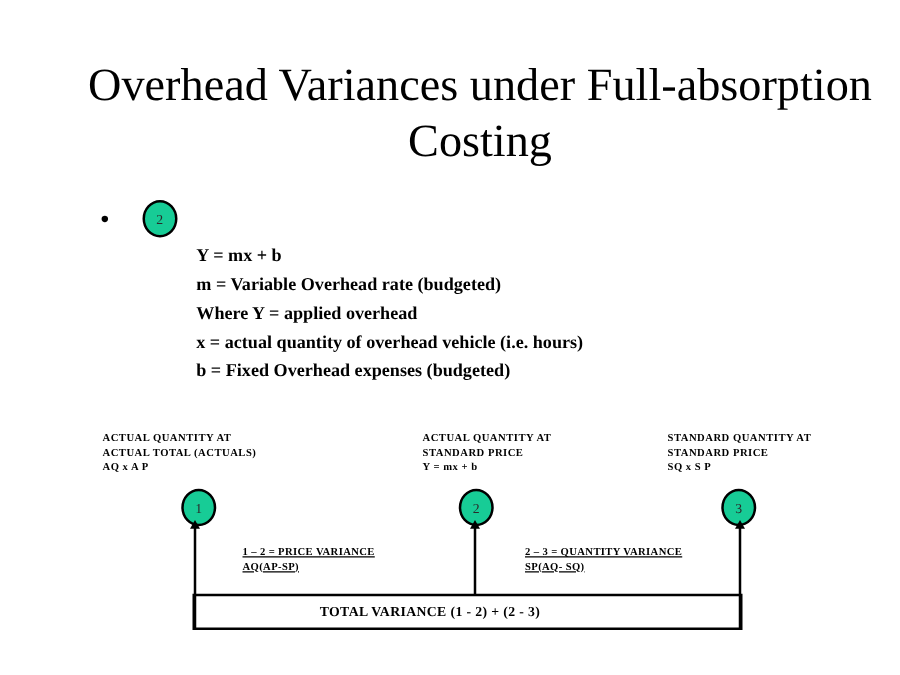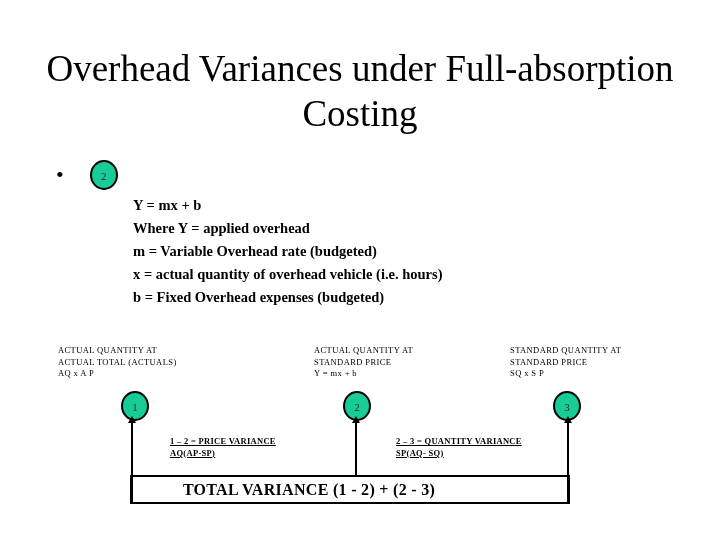--- a/index.html
+++ b/index.html
@@ -1,20 +1,20 @@
 <!DOCTYPE html>
 <html><head>
 <meta charset="utf-8">
 <style>
   html,body{margin:0;padding:0;}
   body{
     width:720px;height:540px;background:#ffffff;position:relative;
     font-family:"Liberation Serif", serif;overflow:hidden;
   }
-  #slide{position:absolute;inset:0;}
+  #slide{position:absolute;inset:0;margin-left:24px;}
 
   
   .title{
     position:absolute;left:40px;top:46px;width:640px;
     text-align:center;font-size:37px;line-height:45px;
     color:#000;font-weight:400;letter-spacing:0px;
   }
 
   
   .bullet-row{
@@ -42,21 +42,21 @@
 
   
   .defs{
     position:absolute;left:133px;top:194px;width:520px;
     font-size:14.5px;font-weight:bold;line-height:23px;color:#000;
   }
   .defs div{white-space:nowrap;}
 
   
   .col-head{
-    position:absolute;font-size:8.5px;font-weight:normal;line-height:11.5px;
+    position:absolute;font-size:8.5px;font-weight:bold;line-height:11.5px;
     color:#000;letter-spacing:0.4px;white-space:nowrap;
   }
   .col-head.c1{left:58px;top:345px;}
   .col-head.c2{left:314px;top:345px;}
   .col-head.c3{left:510px;top:345px;}
 
   
   .circle{
     position:absolute;width:28px;height:30px;border-radius:50%;
     background:#17CC96;border:2px solid #000;box-sizing:border-box;
@@ -73,23 +73,23 @@
   }
   .var-label.v1{left:170px;top:436px;text-decoration:underline;}
   .var-label.v2{left:396px;top:436px;text-decoration:underline;}
 
   
   .box{
     position:absolute;left:130px;top:475px;width:440px;height:29px;
     border:2px solid #000;box-sizing:border-box;background:transparent;
   }
   .box-label{
-    position:absolute;left:119px;top:475px;width:380px;height:29px;
+    position:absolute;left:130px;top:475px;width:380px;height:29px;
     display:flex;align-items:center;justify-content:center;
-    font-size:16px;font-weight:bold;color:#000;letter-spacing:0.3px;
+    font-size:11px;font-weight:bold;color:#000;letter-spacing:0.3px;
   }
 
   
   .stem{position:absolute;width:2px;background:#000;}
   .stem.s1{left:131px;top:420px;height:84px;}
   .stem.s2{left:355px;top:420px;height:56px;}
   .stem.s3{left:567px;top:420px;height:84px;}
 
   
   .arrow{
@@ -108,22 +108,22 @@
 
   <div class="title">Overhead Variances under Full-absorption Costing</div>
 
   <div class="bullet-row">
     <span class="bullet-dot">•</span>
     <span class="badge inline-badge">2</span>
   </div>
 
   <div class="defs">
     <div>Y = mx + b</div>
+    <div>m = Variable Overhead rate (budgeted)</div>
     <div>Where Y = applied overhead</div>
-    <div>m = Variable Overhead rate (budgeted)</div>
     <div>x = actual quantity of overhead vehicle (i.e. hours)</div>
     <div>b = Fixed Overhead expenses (budgeted)</div>
   </div>
 
   <div class="col-head c1">
     <div>ACTUAL QUANTITY AT</div>
     <div>ACTUAL TOTAL (ACTUALS)</div>
     <div>AQ x A P</div>
   </div>
 

